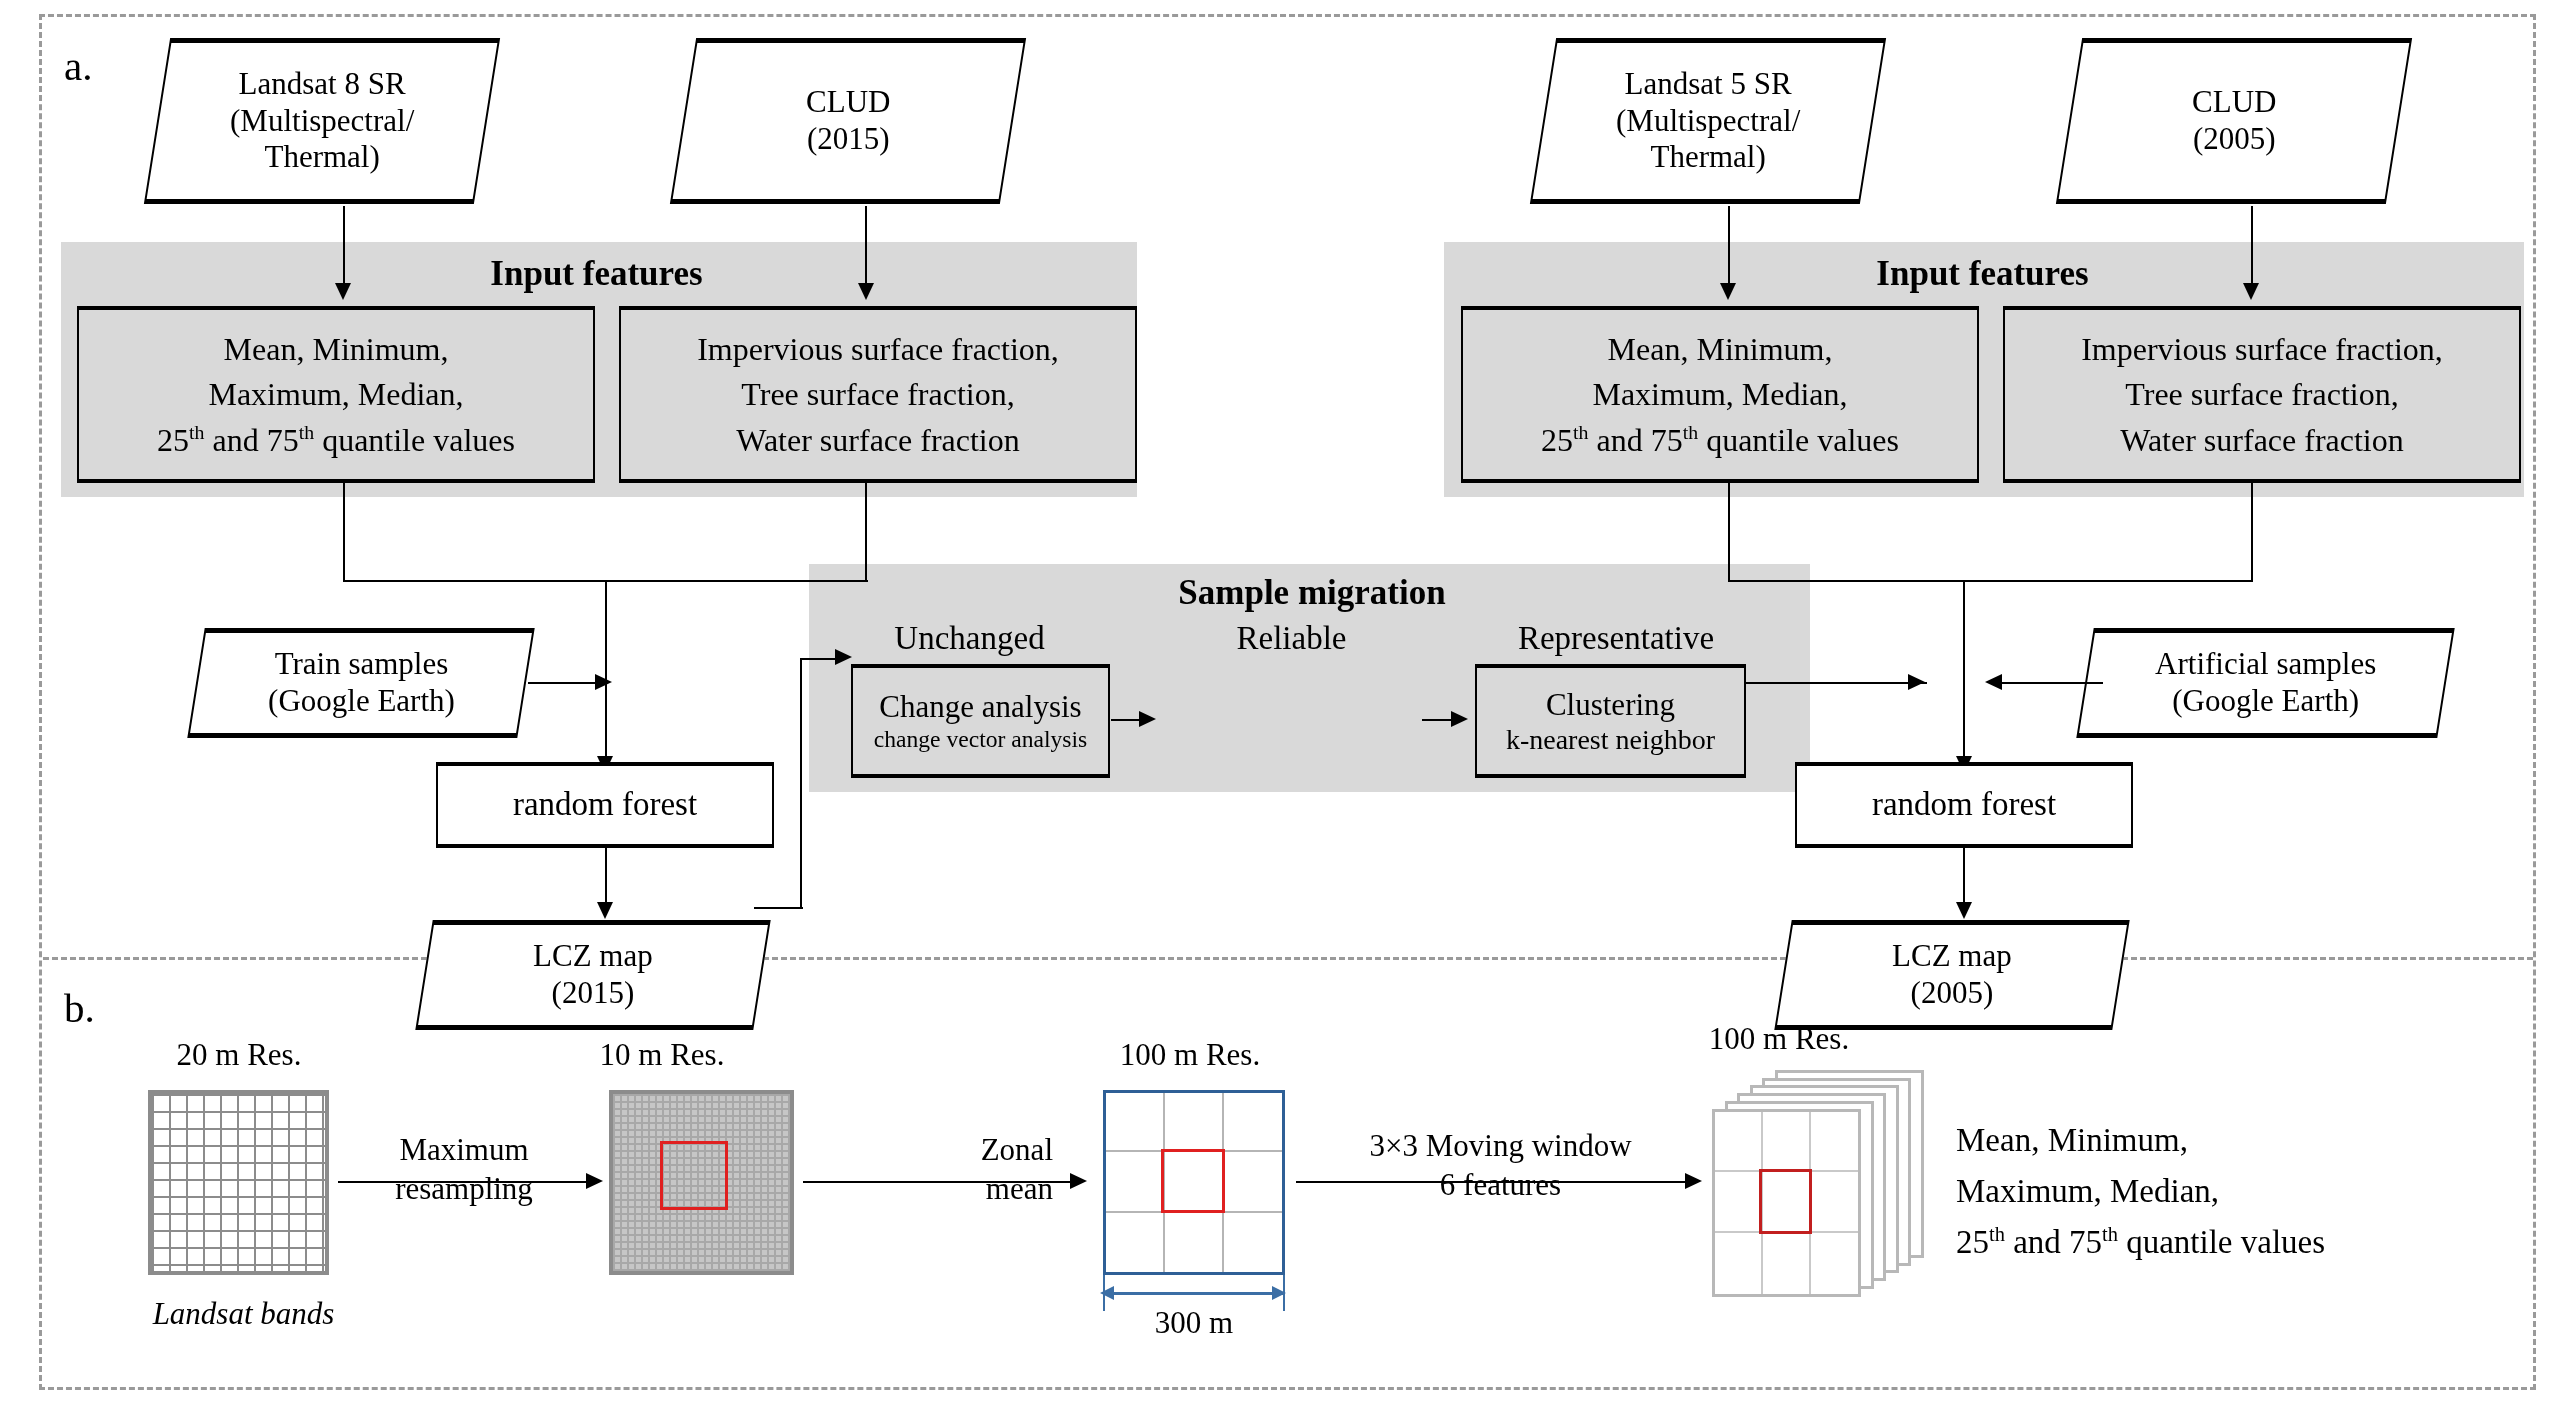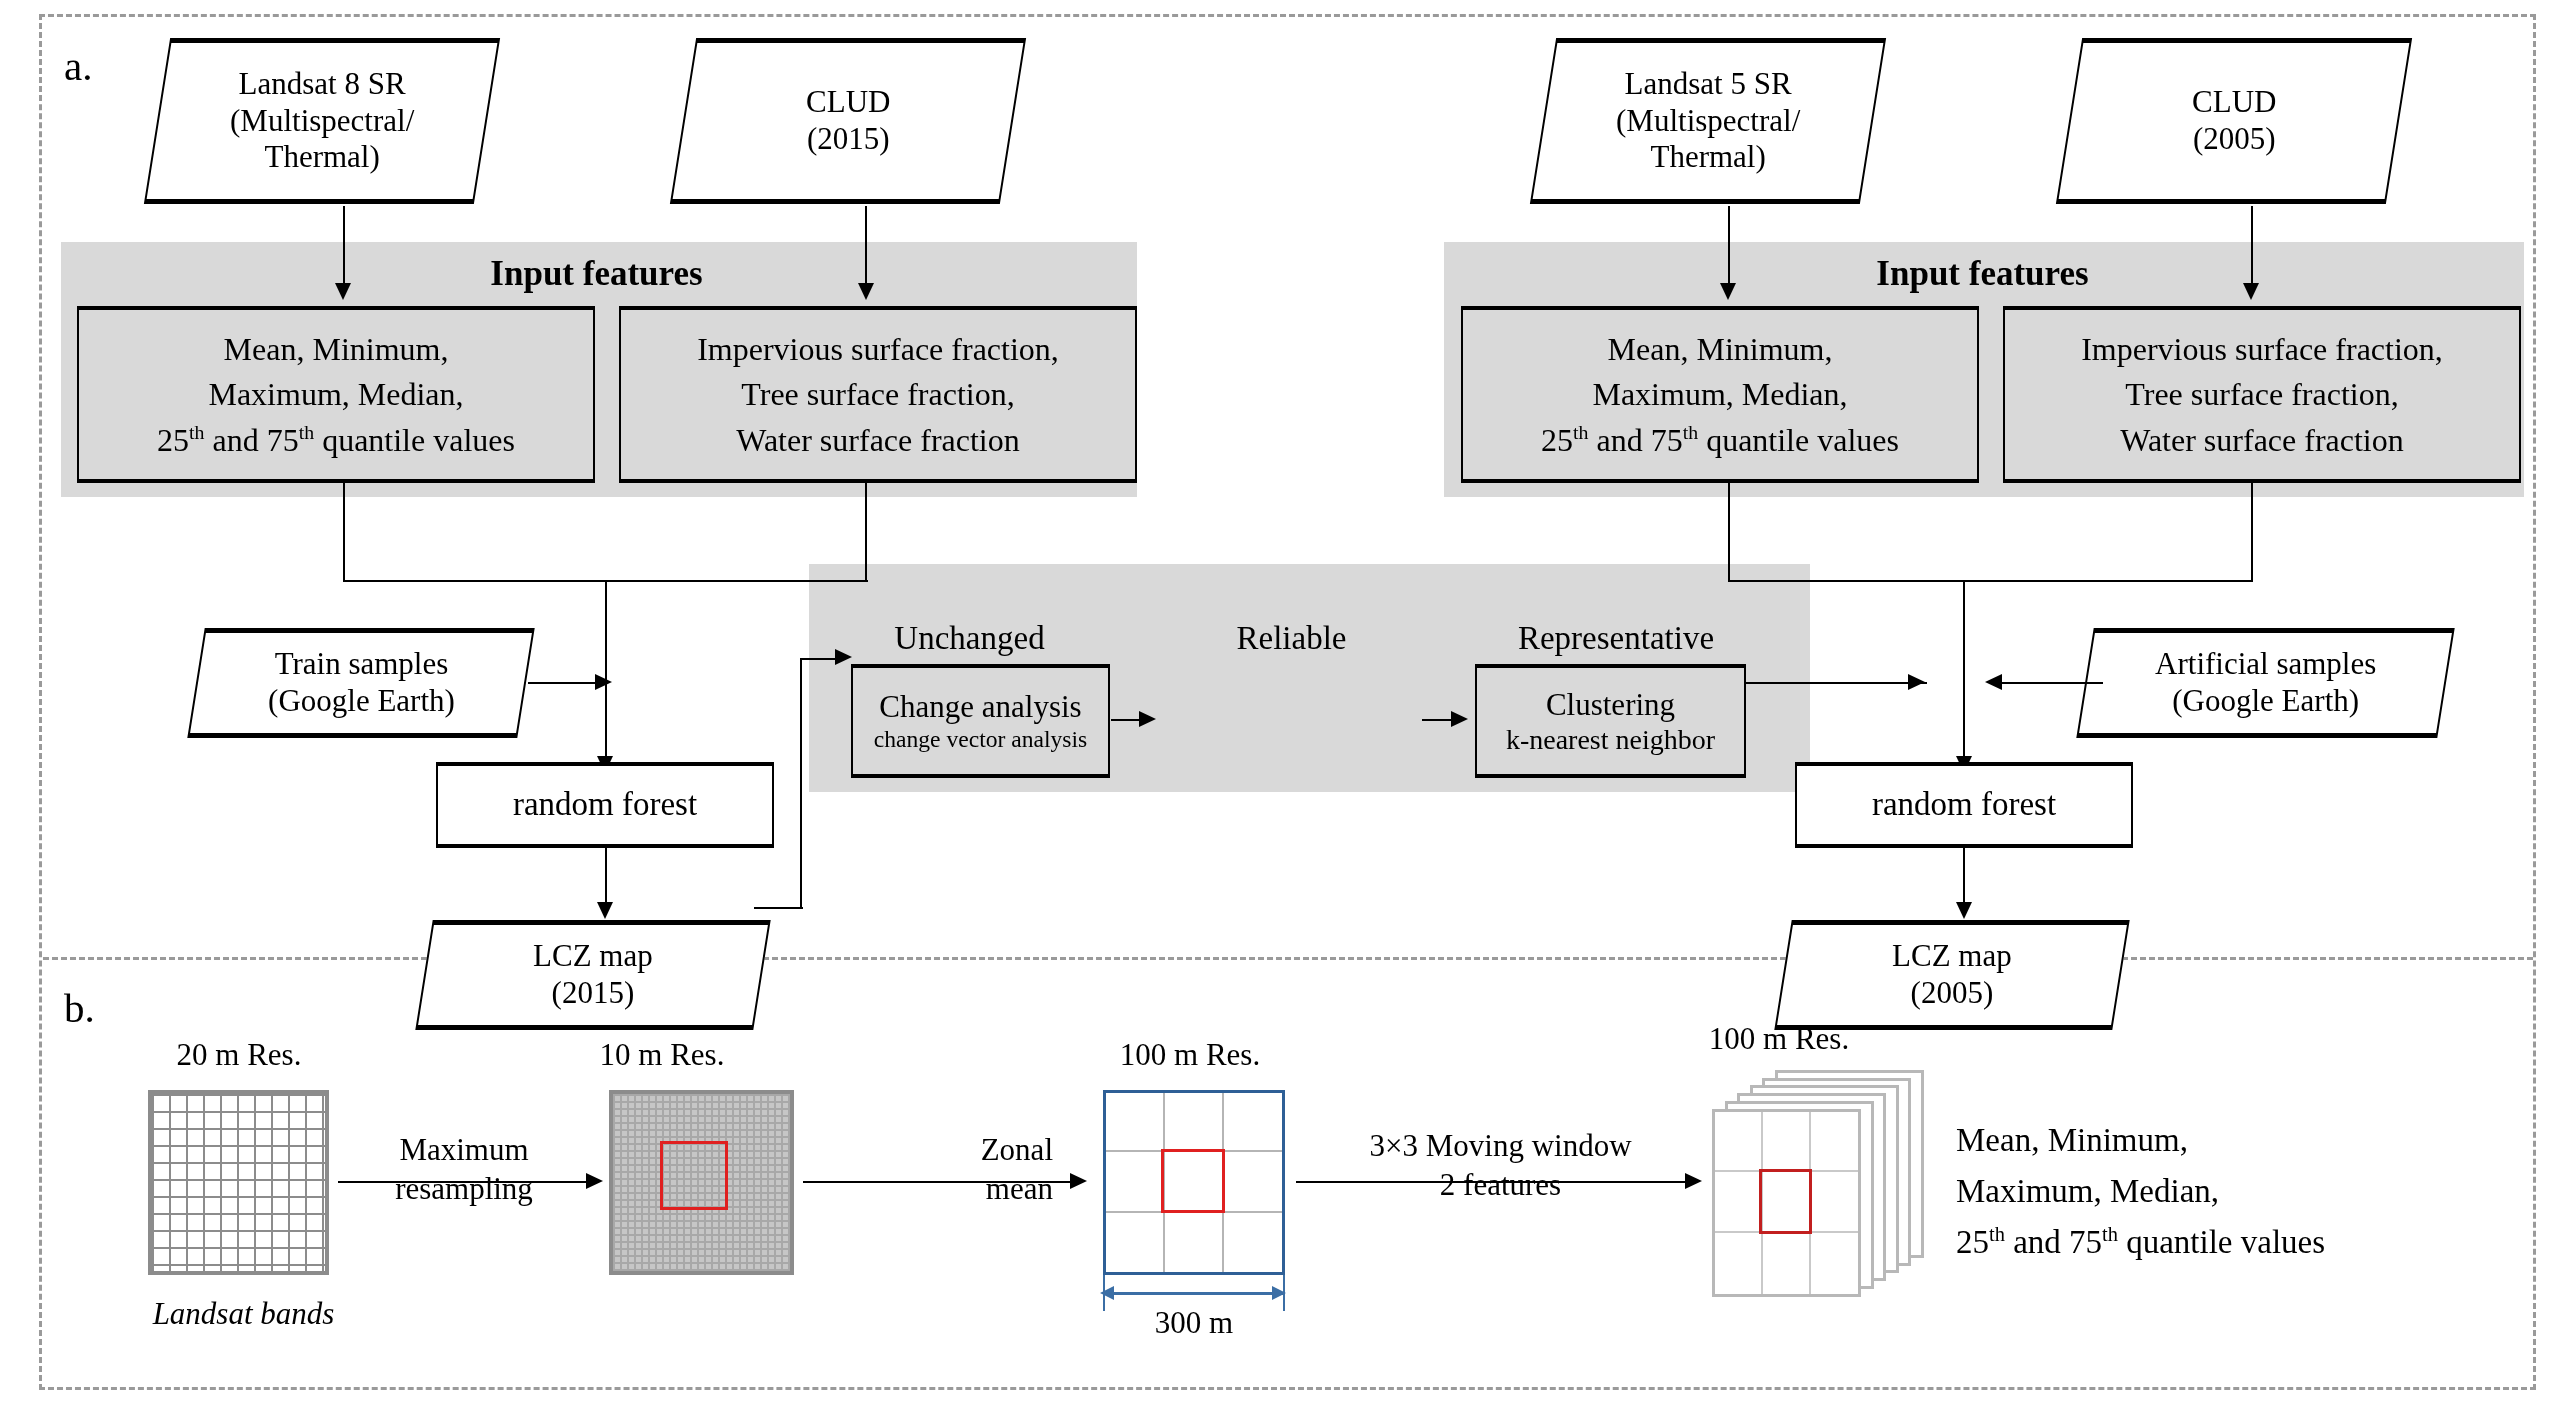--- a/index.html
+++ b/index.html
@@ -154,20 +154,21 @@
       <span>LCZ map</span><br>
       <span>(2015)</span>
     </span>
   </div>
 
   <div class="ln lnh" style="left:754px;top:907px;width:49px;"></div>
   <div class="ln lnv" style="left:800px;top:658px;height:251px;"></div>
   <div class="ln lnh" style="left:800px;top:658px;width:38px;"></div>
   <div class="arrow-r" style="left:835px;top:649px;"></div>
 
+  <div class="section-title" style="left:1084px;top:573px;width:456px;">Sample migration</div>
 
   <div class="stage-title" style="left:840px;top:620px;width:259px;">Unchanged</div>
   <div class="rect on-gray" style="left:851px;top:664px;width:259px;height:114px;">
     <span>
       <span style="display:block;font-size:31px;">Change analysis</span>
       <span style="display:block;font-size:23.6px;">change vector analysis</span>
     </span>
   </div>
 
   <div class="ln lnh" style="left:1111px;top:719px;width:31px;"></div>
@@ -289,21 +290,21 @@
 
   <div class="dim-tick" style="left:1103px;top:1275px;height:36px;"></div>
   <div class="dim-tick" style="left:1283px;top:1275px;height:36px;"></div>
   <div class="dim-arrow" style="left:1103px;top:1292px;width:182px;"></div>
   <div class="dim-head-l" style="left:1100px;top:1286px;"></div>
   <div class="dim-head-r" style="left:1272px;top:1286px;"></div>
   <div class="small-cap" style="left:1100px;top:1305px;width:188px;">300 m</div>
 
   <div class="edge-label" style="left:1312px;top:1127px;width:377px;">
     <span>3×3 Moving window</span><br>
-    <span>2 features</span>
+    <span>6 features</span>
   </div>
   <div class="ln lnh" style="left:1296px;top:1181px;width:393px;"></div>
   <div class="arrow-r" style="left:1685px;top:1173px;"></div>
 
   <div class="small-cap" style="left:1673px;top:1021px;width:212px;">100 m Res.</div>
   <div class="layer" style="left:1775px;top:1070px;width:149px;height:188px;"></div>
   <div class="layer" style="left:1762px;top:1078px;width:149px;height:188px;"></div>
   <div class="layer" style="left:1750px;top:1085px;width:149px;height:188px;"></div>
   <div class="layer" style="left:1737px;top:1093px;width:149px;height:188px;"></div>
   <div class="layer" style="left:1725px;top:1101px;width:149px;height:188px;"></div>

